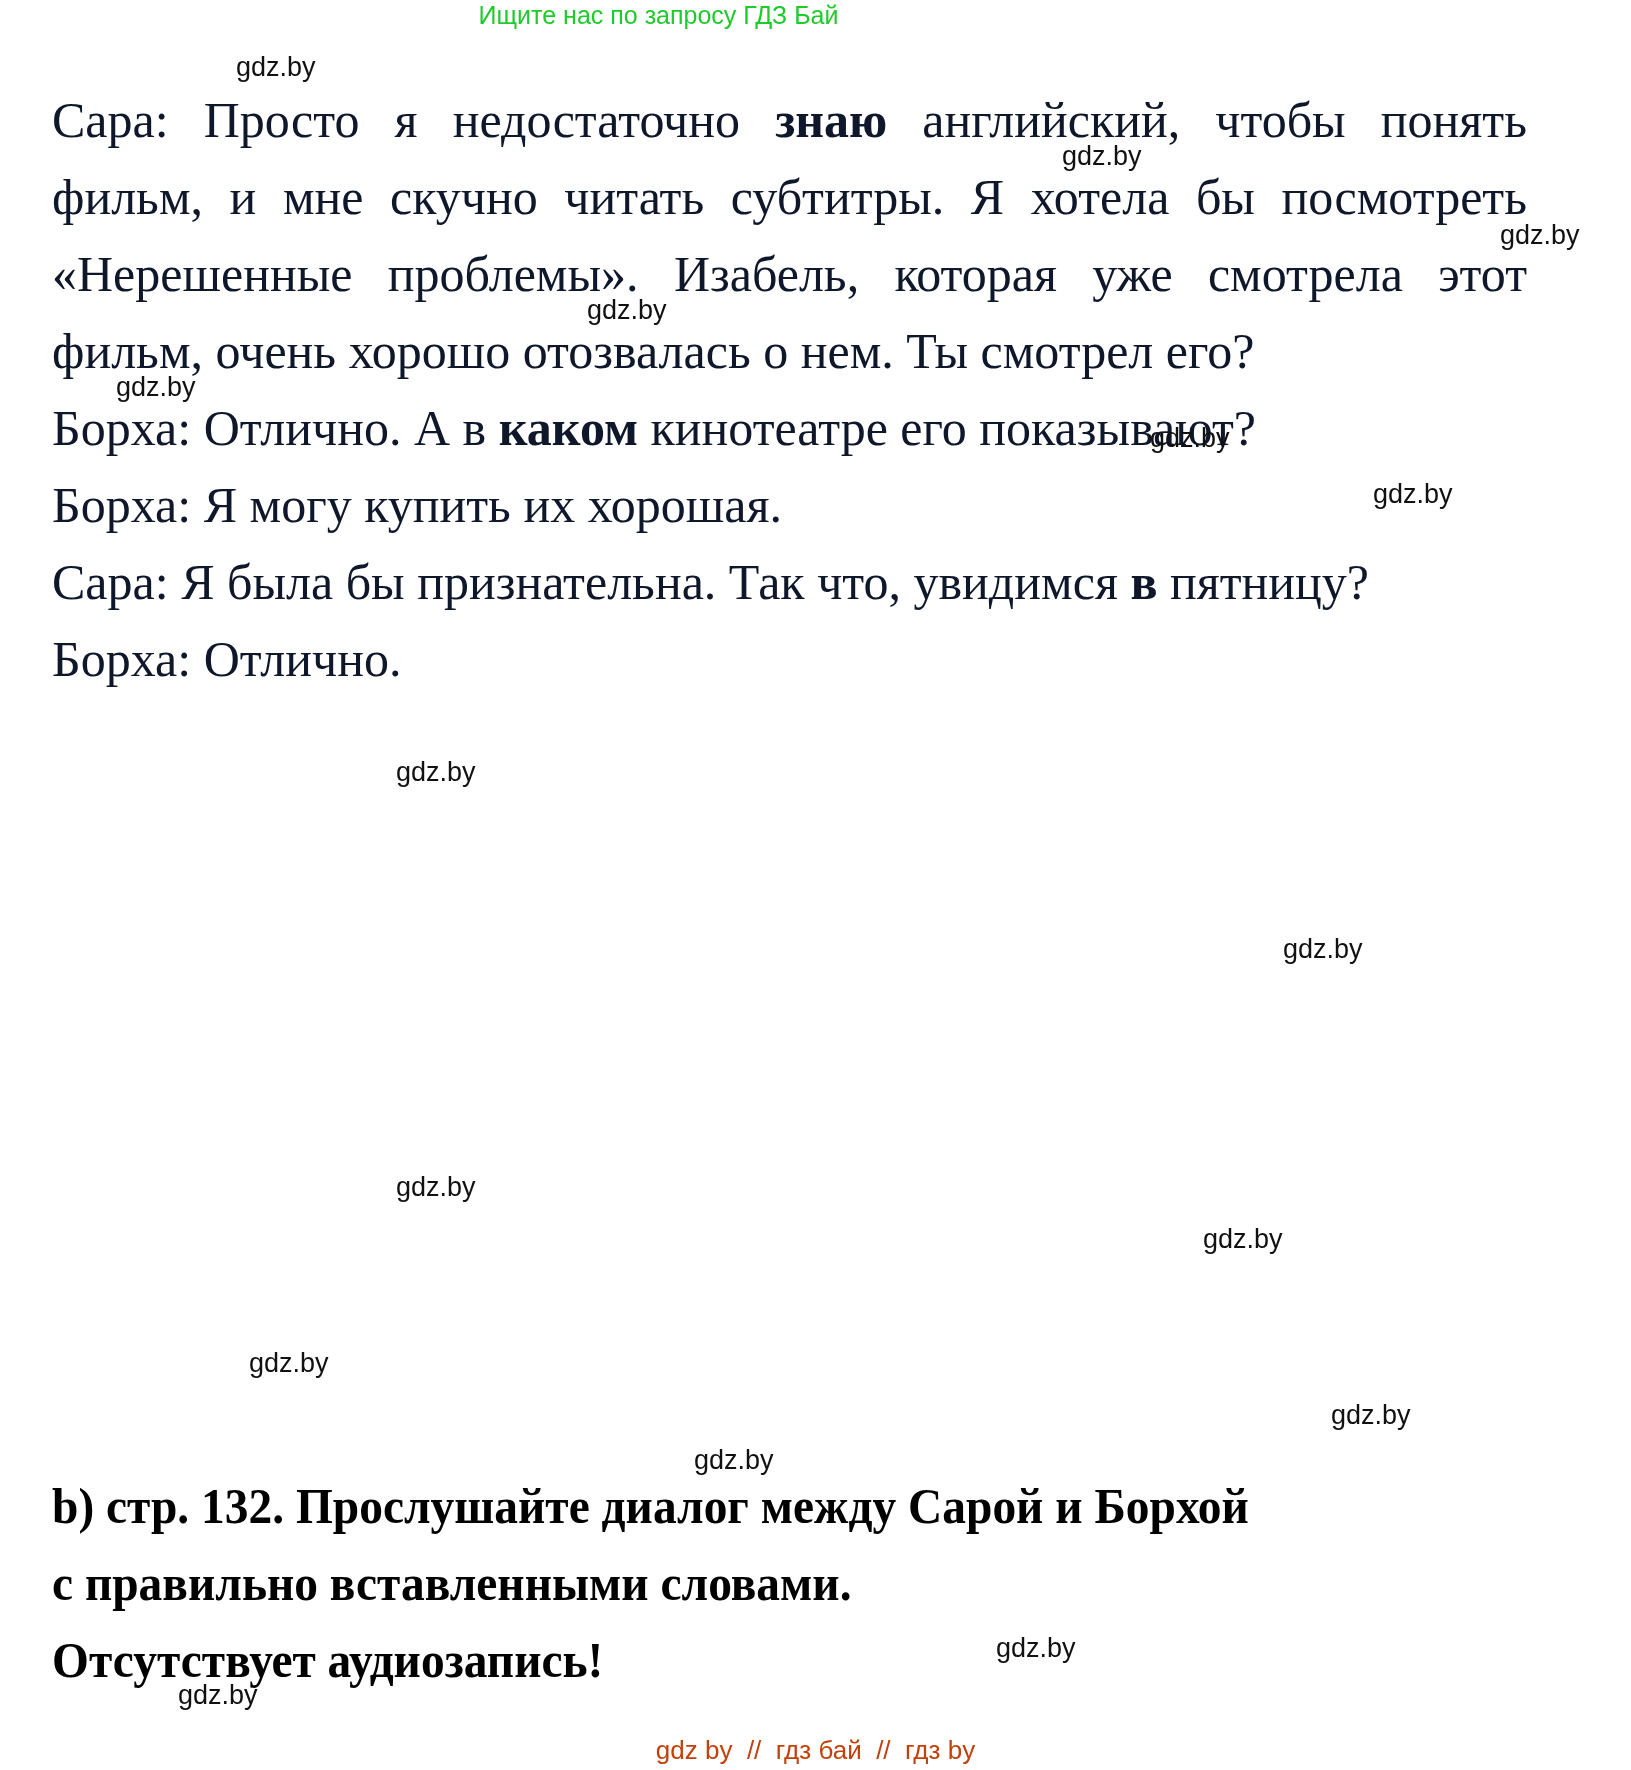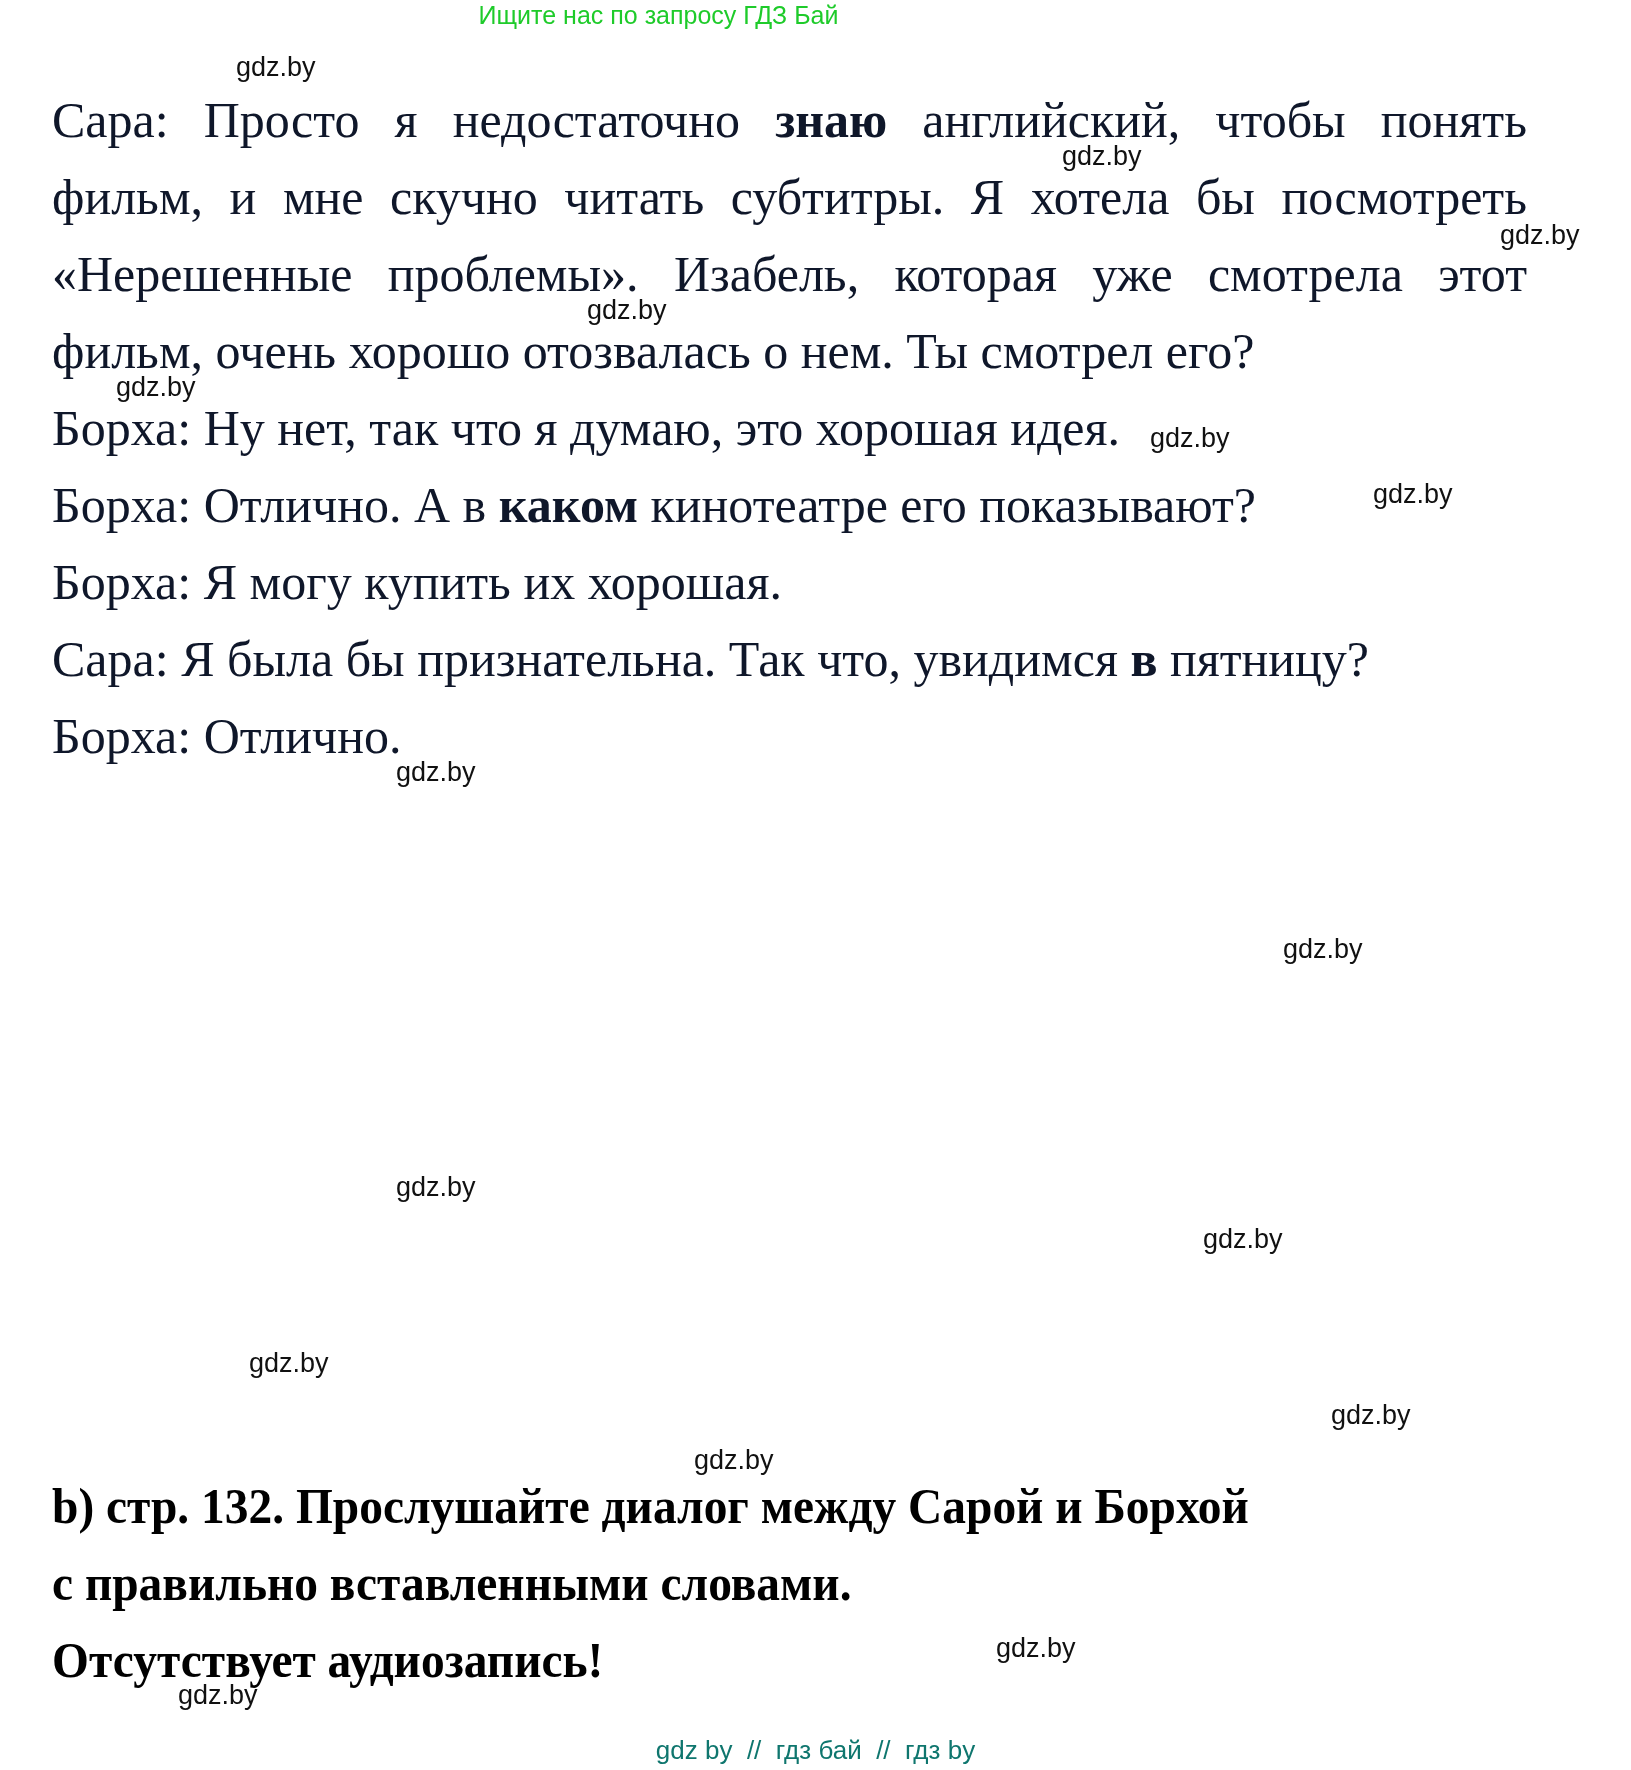--- a/index.html
+++ b/index.html
@@ -64,32 +64,31 @@
   }
   .footer {
     position: absolute;
     left: 0;
     top: 1735px;
     width: 1631px;
     text-align: center;
     font-family: "Liberation Sans", sans-serif;
     font-size: 26px;
     line-height: 30px;
-    color: #0f766e;
+    color: #c2410c;
     white-space: pre;
   }
 </style>
 </head>
 <body>
 
 <div class="top-banner">Ищите нас по запросу ГДЗ Бай</div>
 
 <div class="content">
   <p class="para"><span>Сара:</span><span> Просто я недостаточно </span><b>знаю</b><span> английский, чтобы понять фильм, и мне скучно читать субтитры. Я хотела бы посмотреть «Нерешенные проблемы». Изабель, которая уже смотрела этот фильм, очень хорошо отозвалась о нем. Ты смотрел его?</span></p>
-  <p class="para"><span>Борха:</span><span> Ну нет, так что я думаю, это хорошая идея.</span></p>
   <p class="para"><span>Борха:</span><span> Отлично. А в </span><b>каком</b><span> кинотеатре его показывают?</span></p>
   <p class="para"><span>Борха:</span><span> Я могу купить их хорошая.</span></p>
   <p class="para"><span>Сара:</span><span> Я была бы признательна. Так что, увидимся </span><b>в</b><span> пятницу?</span></p>
   <p class="para"><span>Борха:</span><span> Отлично.</span></p>
 </div>
 
 <div class="task">
   <div>b) стр. 132. Прослушайте диалог между Сарой и Борхой</div>
   <div>с правильно вставленными словами.</div>
   <div>Отсутствует аудиозапись!</div>

